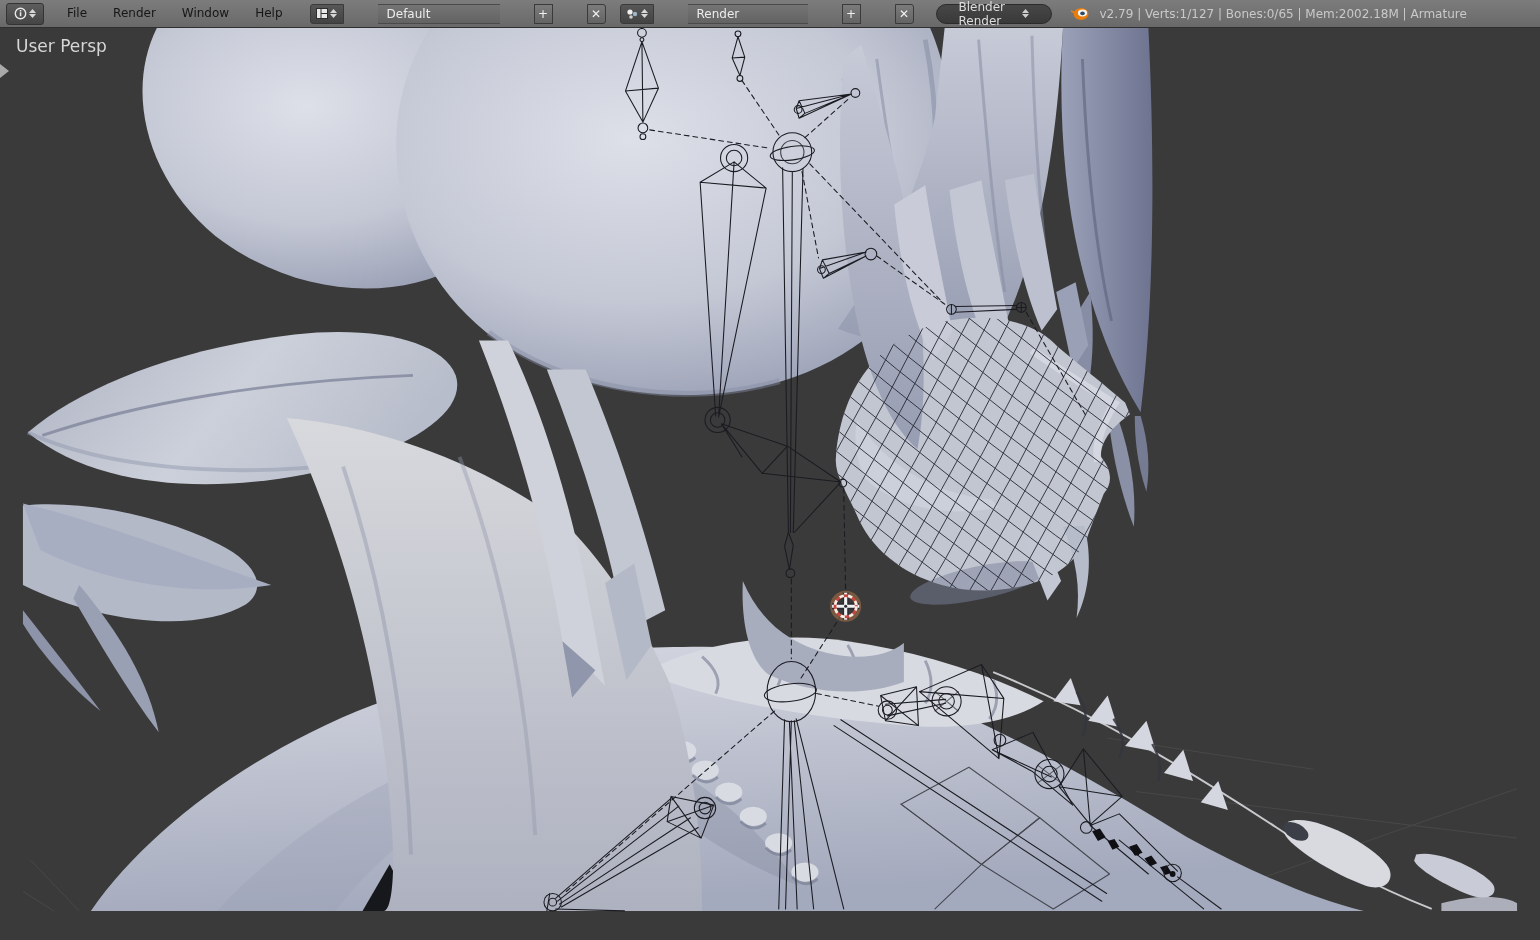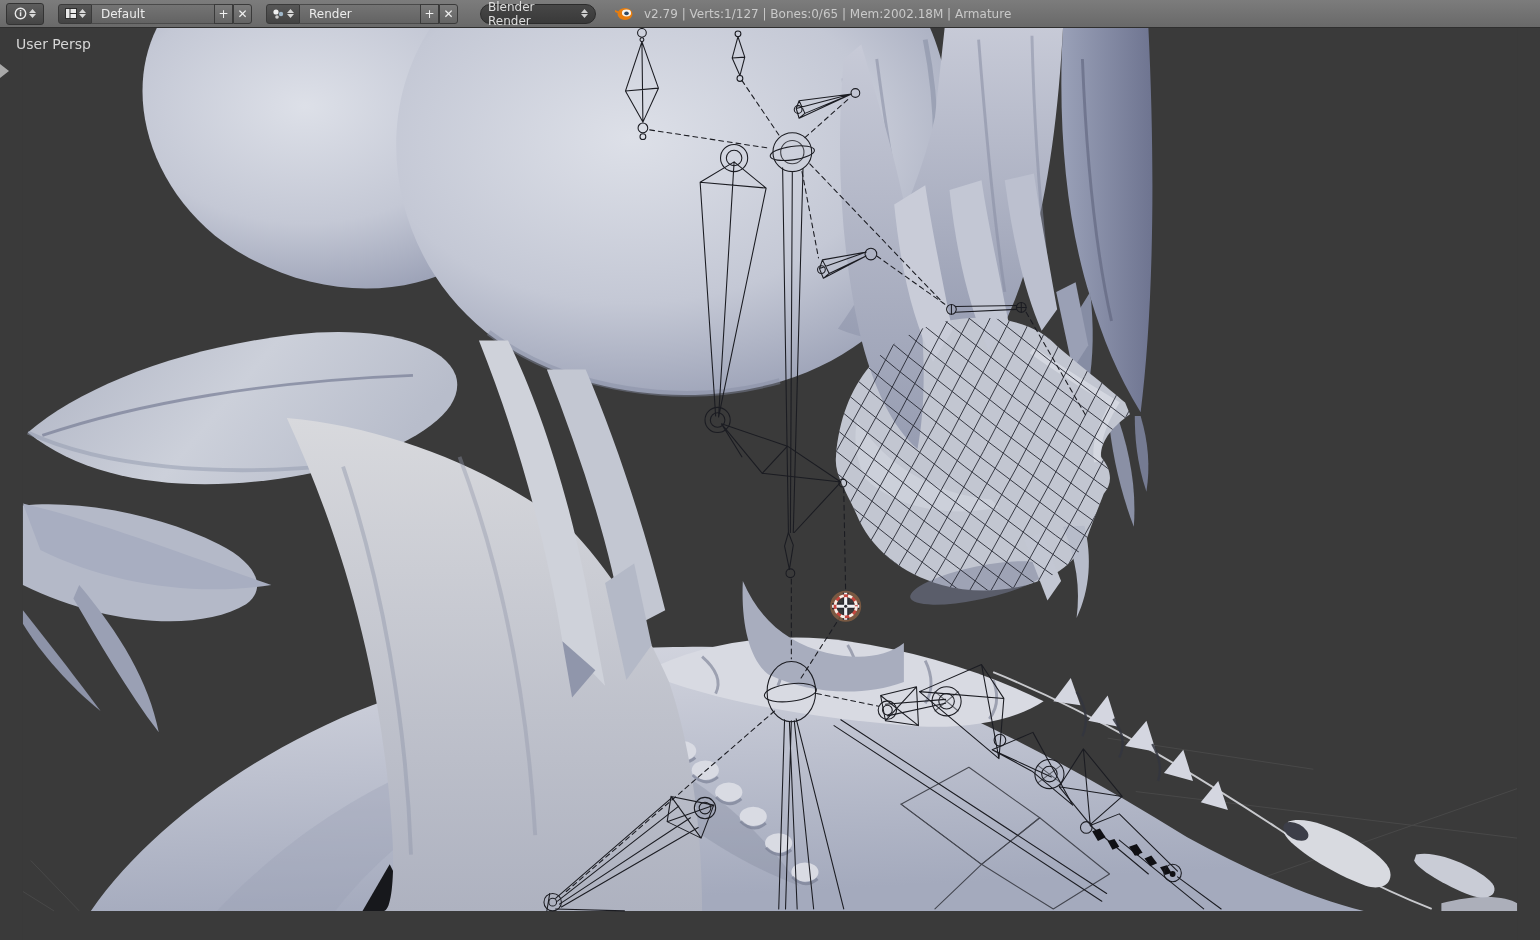--- a/index.html
+++ b/index.html
@@ -6,39 +6,39 @@
   #app{position:relative;width:1540px;height:940px;overflow:hidden;background:#3a3a3a;
        font-family:"DejaVu Sans","Liberation Sans",sans-serif;}
   
   .topbar{position:absolute;top:0;left:0;width:1540px;height:28px;
     background:linear-gradient(#7c7c7c,#696969);border-bottom:1px solid #2f2f2f;
     display:flex;align-items:center;font-size:12px;color:#161616;box-sizing:border-box;}
   .ed-btn{width:36px;height:20px;margin-left:6px;border:1px solid #333;border-radius:3px;
     background:linear-gradient(#5d5d5d,#454545);display:flex;align-items:center;justify-content:center;gap:2px;}
   .menus{display:flex;margin-left:10px;}
   .menu{padding:0 13px;line-height:27px;cursor:default;}
-  .grp{display:flex;margin-left:14px;height:20px;}
+  .grp{display:flex;margin-left:14px;height:20px;gap:34px;}
   .browse{width:34px;height:20px;border:1px solid #3a3a3a;border-radius:3px 0 0 3px;
     background:linear-gradient(#575757,#434343);display:flex;align-items:center;justify-content:center;gap:2px;box-sizing:border-box;}
   .field{height:20px;border-top:1px solid #4a4a4a;border-bottom:1px solid #4a4a4a;
     background:linear-gradient(#747474,#636363);color:#ececec;display:flex;align-items:center;
     padding:0 9px;box-sizing:border-box;}
   .fld-layout{width:122px;} .fld-scene{width:120px;}
   .sqbtn{width:19px;height:20px;border:1px solid #3a3a3a;background:linear-gradient(#7b7b7b,#646464);
     color:#f2f2f2;display:flex;align-items:center;justify-content:center;font-size:12px;box-sizing:border-box;}
   .sq-last{border-radius:0 3px 3px 0;}
   .engine{margin-left:22px;width:116px;height:20px;border:1px solid #2b2b2b;border-radius:10px;
     background:linear-gradient(#474747,#393939);color:#dedede;display:flex;align-items:center;
-    justify-content:space-between;padding:0 7px;box-sizing:border-box;}
+    justify-content:space-between;padding:0 22px;box-sizing:border-box;}
   .logo{margin-left:18px;display:flex;align-items:center;}
   .stats{margin-left:10px;color:#c9c9c9;}
   .arrows{display:flex;flex-direction:column;gap:1px;}
   
   .viewport{position:absolute;top:28px;left:0;width:1540px;height:912px;background:#3a3a3a;}
-  .vlabel{position:absolute;top:8px;left:16px;color:#d6d6d6;font-size:14px;pointer-events:none;}
+  .vlabel{position:absolute;top:8px;left:16px;color:#d6d6d6;font-size:17px;pointer-events:none;}
   .shelf-arrow{position:absolute;top:36px;left:0;}
 </style>
 </head>
 <body>
 
 <div id="app">
 
   <div class="topbar">
     <div class="ed-btn">
       <svg width="13" height="13" viewBox="0 0 13 13">
@@ -47,20 +47,26 @@
         <rect x="5.8" y="3" width="1.5" height="1.5" fill="#e8e8e8"></rect>
       </svg>
       <span class="arrows">
         <svg width="7" height="4">
             <polygon points="3.5,0 7,4 0,4" fill="#d8d8d8"></polygon>
           </svg>
         <svg width="7" height="4">
             <polygon points="0,0 7,0 3.5,4" fill="#d8d8d8"></polygon>
           </svg>
       </span>
+    </div>
+    <div class="menus">
+      <div class="menu">File</div>
+      <div class="menu">Render</div>
+      <div class="menu">Window</div>
+      <div class="menu">Help</div>
     </div>
 
     <div class="grp">
       <div class="browse">
         <svg width="12" height="11" viewBox="0 0 12 11">
           <rect x="0.5" y="0.5" width="11" height="10" fill="#e9e9e9" stroke="#2e2e2e"></rect>
           <line x1="5" y1="0.5" x2="5" y2="10.5" stroke="#2e2e2e"></line>
           <line x1="5" y1="5.5" x2="11.5" y2="5.5" stroke="#2e2e2e"></line>
         </svg>
         <span class="arrows">

